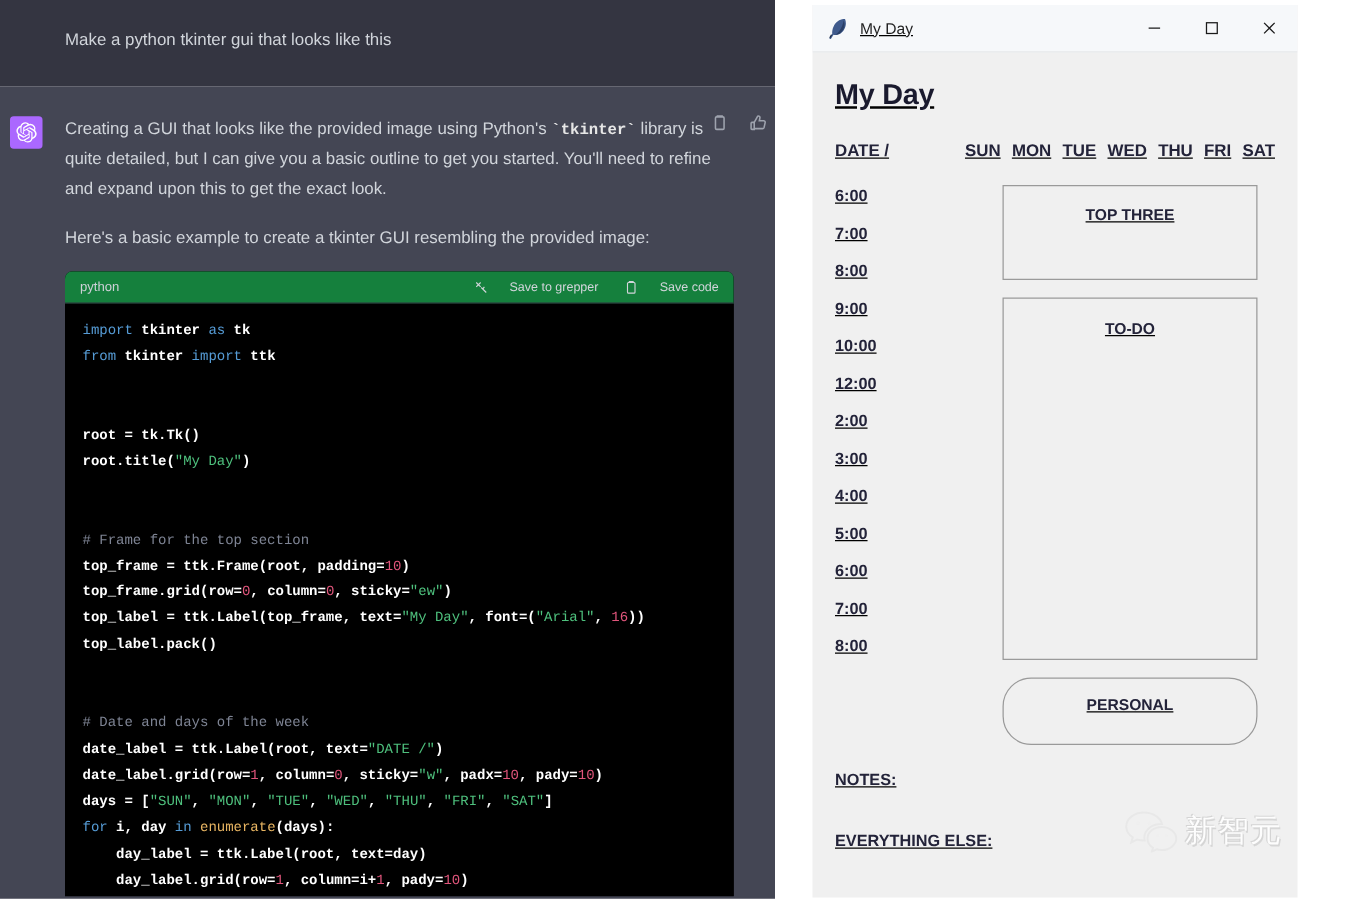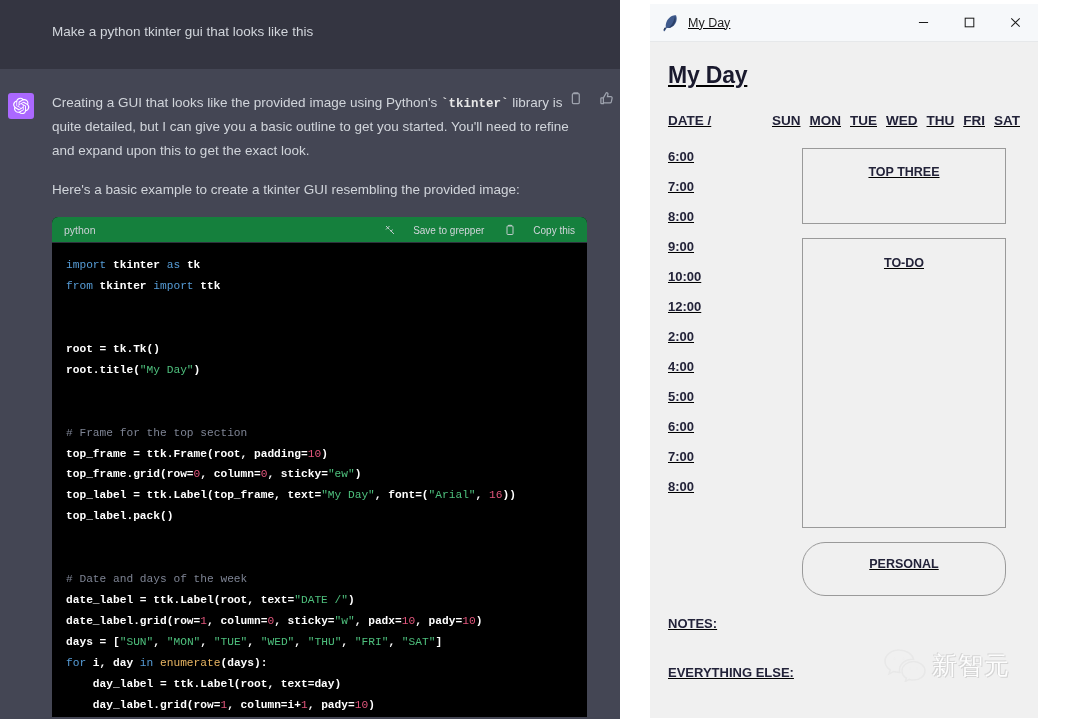--- a/index.html
+++ b/index.html
@@ -129,22 +129,22 @@
   .tk-notes {
     font-size: 13px; font-weight: bold; color: #232339;
     margin-top: 20px;
   }
   .tk-everything {
     font-size: 13px; font-weight: bold; color: #232339;
     margin-top: 34px;
   }
 
   .watermark {
-    position: absolute; right: 28px; bottom: 36px;
-    display: flex; align-items: flex-end; gap: 5px;
+    position: absolute; right: 12px; bottom: 36px;
+    display: flex; align-items: flex-start; gap: 5px;
     opacity: 0.92; pointer-events: none;
   }
   .watermark svg { width: 44px; height: 34px; }
   .wm-text {
     font-size: 25px; color: #ffffff; font-weight: normal;
     letter-spacing: 1px;
     text-shadow: 0 0 1px #c9c9c9, 1px 1px 0 #d4d4d4, -1px -1px 0 #d4d4d4;
   }
 </style>
 </head>
@@ -193,21 +193,21 @@
               <svg viewBox="0 0 24 24" fill="none" stroke="currentColor" stroke-width="1.8">
                 <path d="M4 4l7 7M11 4L4 11M12 12l8 8M17 11l-3 4"></path>
               </svg>
               <span>Save to grepper</span>
             </span>
             <span class="code-act">
               <svg viewBox="0 0 24 24" fill="none" stroke="currentColor" stroke-width="1.8">
                 <rect x="6" y="4" width="12" height="17" rx="1.6"></rect>
                 <path d="M9 4V2.6h6V4"></path>
               </svg>
-              <span>Copy this</span>
+              <span>Save code</span>
             </span>
           </div>
           <div class="code-body" id="code-body"><div><span class="k">import </span><span class="p">tkinter </span><span class="k">as </span><span class="p">tk</span></div><div><span class="k">from </span><span class="p">tkinter </span><span class="k">import </span><span class="p">ttk</span></div><div>&nbsp;</div><div>&nbsp;</div><div><span class="p">root = tk.Tk()</span></div><div><span class="p">root.title(</span><span class="s">"My Day"</span><span class="p">)</span></div><div>&nbsp;</div><div>&nbsp;</div><div><span class="c"># Frame for the top section</span></div><div><span class="p">top_frame = ttk.Frame(root, padding=</span><span class="n">10</span><span class="p">)</span></div><div><span class="p">top_frame.grid(row=</span><span class="n">0</span><span class="p">, column=</span><span class="n">0</span><span class="p">, sticky=</span><span class="s">"ew"</span><span class="p">)</span></div><div><span class="p">top_label = ttk.Label(top_frame, text=</span><span class="s">"My Day"</span><span class="p">, font=(</span><span class="s">"Arial"</span><span class="p">, </span><span class="n">16</span><span class="p">))</span></div><div><span class="p">top_label.pack()</span></div><div>&nbsp;</div><div>&nbsp;</div><div><span class="c"># Date and days of the week</span></div><div><span class="p">date_label = ttk.Label(root, text=</span><span class="s">"DATE /"</span><span class="p">)</span></div><div><span class="p">date_label.grid(row=</span><span class="n">1</span><span class="p">, column=</span><span class="n">0</span><span class="p">, sticky=</span><span class="s">"w"</span><span class="p">, padx=</span><span class="n">10</span><span class="p">, pady=</span><span class="n">10</span><span class="p">)</span></div><div><span class="p">days = [</span><span class="s">"SUN"</span><span class="p">, </span><span class="s">"MON"</span><span class="p">, </span><span class="s">"TUE"</span><span class="p">, </span><span class="s">"WED"</span><span class="p">, </span><span class="s">"THU"</span><span class="p">, </span><span class="s">"FRI"</span><span class="p">, </span><span class="s">"SAT"</span><span class="p">]</span></div><div><span class="k">for </span><span class="p">i, day </span><span class="k">in </span><span class="kf">enumerate</span><span class="p">(days):</span></div><div><span class="p">    day_label = ttk.Label(root, text=day)</span></div><div><span class="p">    day_label.grid(row=</span><span class="n">1</span><span class="p">, column=i+</span><span class="n">1</span><span class="p">, pady=</span><span class="n">10</span><span class="p">)</span></div><div>&nbsp;</div></div>
         </div>
 
       </div>
     </div>
   </div>
 
   <div class="tk-window">
@@ -254,20 +254,21 @@
 
       <div class="tk-grid">
         <div class="tk-times" id="tk-times">
             <div class="tk-time">6:00</div>
             <div class="tk-time">7:00</div>
             <div class="tk-time">8:00</div>
             <div class="tk-time">9:00</div>
             <div class="tk-time">10:00</div>
             <div class="tk-time">12:00</div>
             <div class="tk-time">2:00</div>
+            <div class="tk-time">3:00</div>
             <div class="tk-time">4:00</div>
             <div class="tk-time">5:00</div>
             <div class="tk-time">6:00</div>
             <div class="tk-time">7:00</div>
             <div class="tk-time">8:00</div>
           </div>
         <div class="tk-boxes">
           <div class="tk-box top-three">
             <span>TOP THREE</span>
           </div>

